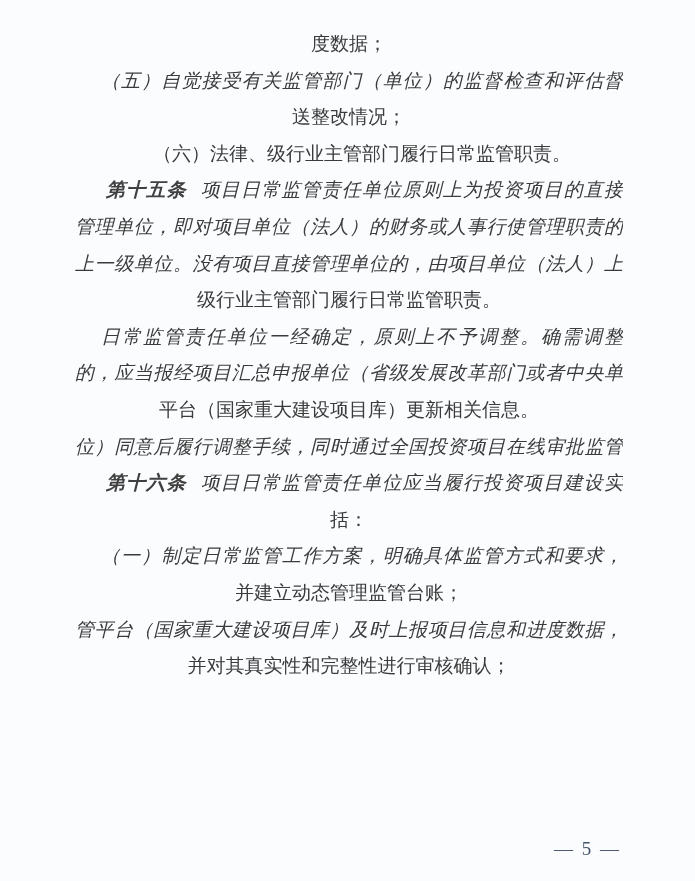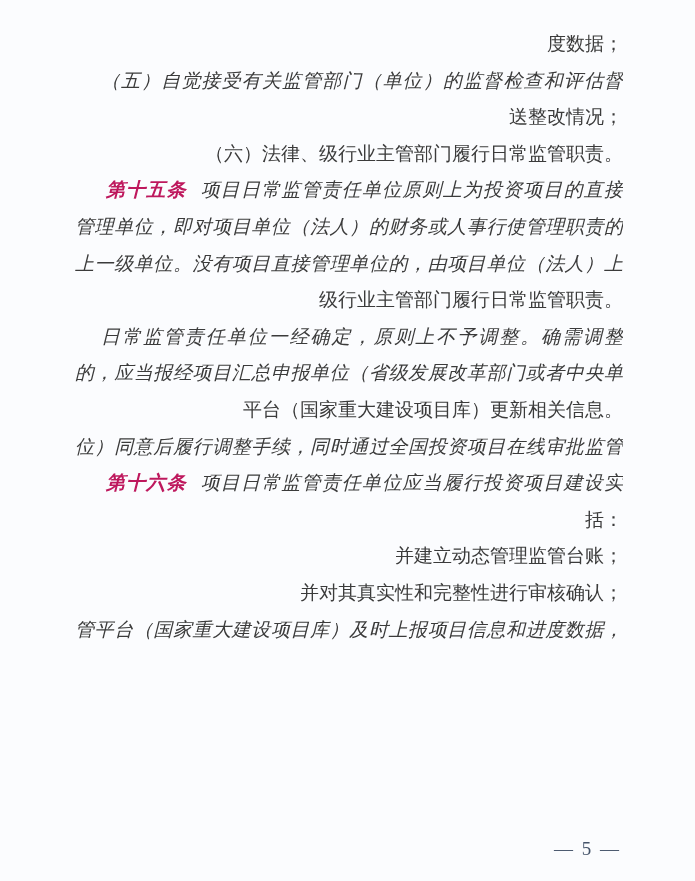--- a/index.html
+++ b/index.html
@@ -21,32 +21,32 @@
     top: 26px;
     width: 548px;
     font-size: 19px;
     line-height: 36.6px;
     color: #3b3b3b;
     text-rendering: optimizeLegibility;
   }
   .ln {
     height: 36.6px;
     overflow: hidden;
-    text-align: right;
+    text-align: center;
   }
   .just {
     text-align: justify;
     text-align-last: justify;
     font-style: italic;
   }
   .ind  { padding-left: 26px; }
   .indb { padding-left: 31px; }
   .term {
     font-weight: bold;
-    color: #be185d;
+    color: #404040;
     margin-right: 14px;
     font-family: "Liberation Sans", "DejaVu Sans", sans-serif;
   }
   .page-number {
     position: absolute;
     right: 74px;
     top: 838px;
     font-size: 19px;
     letter-spacing: 2px;
     color: #45546a;
@@ -65,18 +65,19 @@
     <div class="ln just indb"><span class="term">第十五条</span><span>项目日常监管责任单位原则上为投资项目的直接</span></div>
     <div class="ln just">管理单位，即对项目单位（法人）的财务或人事行使管理职责的</div>
     <div class="ln just">上一级单位。没有项目直接管理单位的，由项目单位（法人）上</div>
     <div class="ln">级行业主管部门履行日常监管职责。</div>
     <div class="ln just ind">日常监管责任单位一经确定，原则上不予调整。确需调整</div>
     <div class="ln just">的，应当报经项目汇总申报单位（省级发展改革部门或者中央单</div>
     <div class="ln">平台（国家重大建设项目库）更新相关信息。</div>
     <div class="ln just">位）同意后履行调整手续，同时通过全国投资项目在线审批监管</div>
     <div class="ln just indb"><span class="term">第十六条</span><span>项目日常监管责任单位应当履行投资项目建设实</span></div>
     <div class="ln">括：</div>
+    <div class="ln just ind">（一）制定日常监管工作方案，明确具体监管方式和要求，</div>
     <div class="ln">并建立动态管理监管台账；</div>
+    <div class="ln just">管平台（国家重大建设项目库）及时上报项目信息和进度数据，</div>
     <div class="ln">并对其真实性和完整性进行审核确认；</div>
-    <div class="ln just">管平台（国家重大建设项目库）及时上报项目信息和进度数据，</div>
   </div>
   <div class="page-number">— 5 —</div>
 </div>
 
 </body></html>

